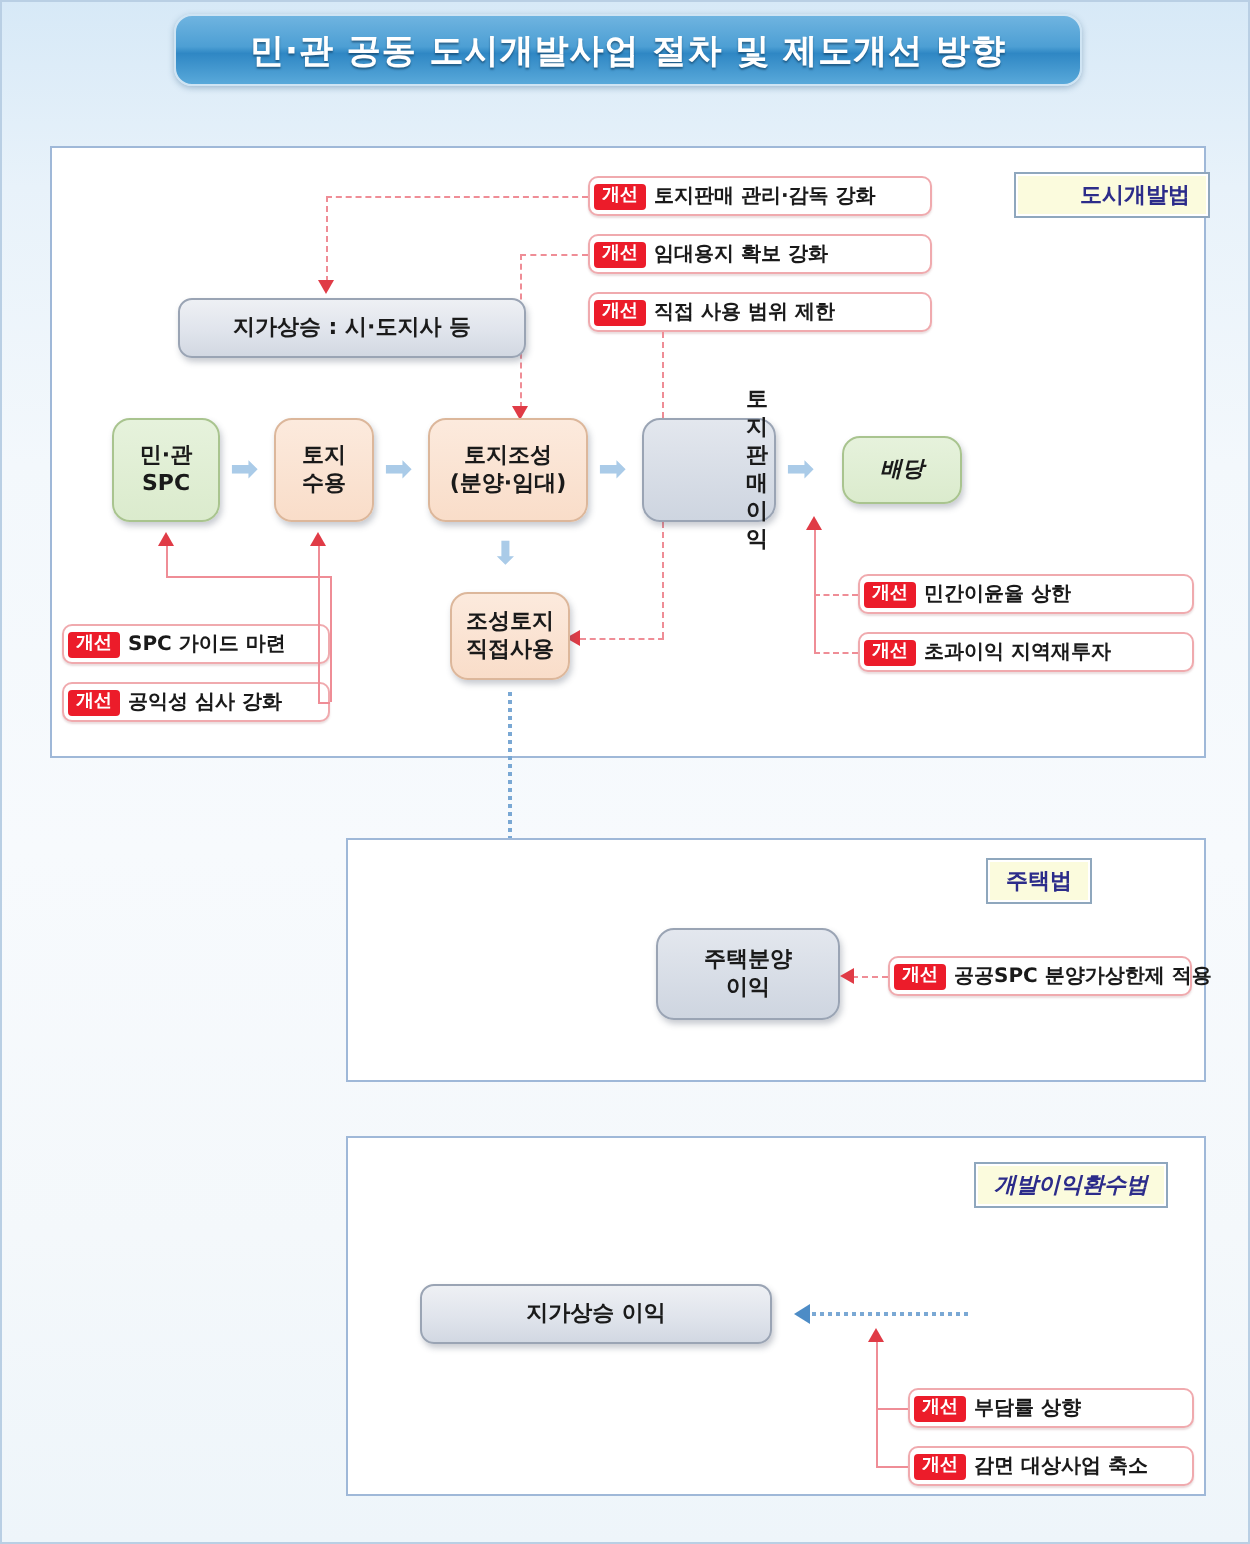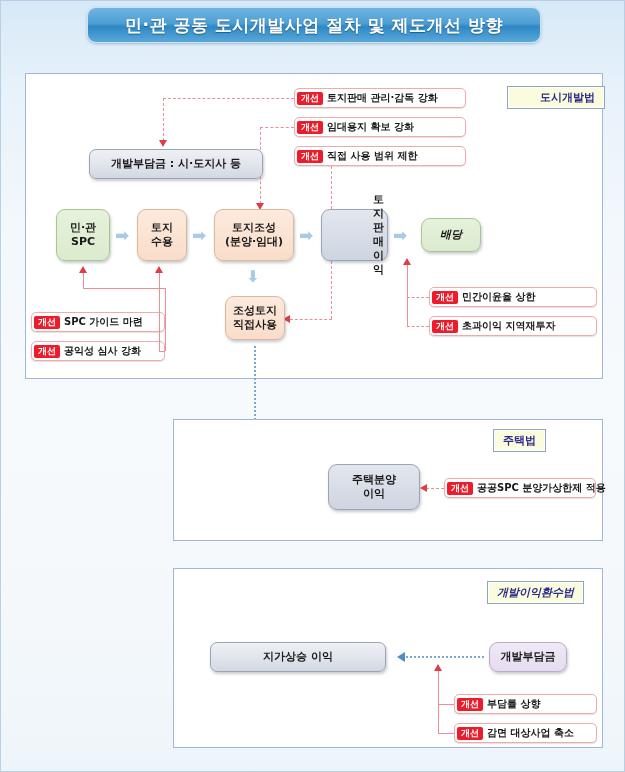--- a/index.html
+++ b/index.html
@@ -132,21 +132,21 @@
   <div class="arrow down-red" style="left:158px;top:139px;"></div>
 
   <div class="ln rh" style="left:259px;top:126px;width:34px;"></div>
   <div class="ln rv" style="left:259px;top:126px;height:77px;"></div>
   <div class="arrow down-red" style="left:255px;top:202px;"></div>
 
   <div class="ln rv" style="left:330px;top:165px;height:153px;"></div>
   <div class="ln rh" style="left:289px;top:318px;width:42px;"></div>
   <div class="arrow left-red" style="left:282px;top:314px;"></div>
 
-  <div class="pbox flat-gray" style="left:88px;top:148px;width:174px;height:30px;">개발부담금 : 시·도지사 등</div>
+  <div class="pbox flat-gray" style="left:88px;top:148px;width:174px;height:30px;">지가상승 : 시·도지사 등</div>
 
   <div class="pbox green" style="left:55px;top:208px;width:54px;height:52px;">민·관
 SPC</div>
   <div class="fat-arrow" style="left:114px;top:226px;">➡</div>
 
   <div class="pbox peach" style="left:136px;top:208px;width:50px;height:52px;">토지
 수용</div>
   <div class="fat-arrow" style="left:191px;top:226px;">➡</div>
 
   <div class="pbox peach" style="left:213px;top:208px;width:80px;height:52px;">토지조성
@@ -212,21 +212,20 @@
     <span class="imp-txt">공공SPC 분양가상한제 적용</span>
   </div>
   <div class="ln rh" style="left:425px;top:487px;width:18px;"></div>
   <div class="arrow left-red" style="left:419px;top:483px;"></div>
 
   <div class="panel" id="panel-recapture"></div>
   <div class="law-tag" style="left:486px;top:580px;font-style:italic;">개발이익환수법</div>
 
   <div class="pbox flat-gray" style="left:209px;top:641px;width:176px;height:30px;">지가상승 이익</div>
 
-  <div class="pbox lilac" style="left:488px;top:641px;width:78px;height:30px;">개발부담금</div>
 
   <div class="ln bh" style="left:405px;top:655px;width:78px;"></div>
   <div class="arrow left-blue" style="left:396px;top:651px;"></div>
 
   <div class="imp" style="left:453px;top:693px;width:143px;">
     <span class="badge">개선</span>
     <span class="imp-txt">부담률 상향</span>
   </div>
   <div class="imp" style="left:453px;top:722px;width:143px;">
     <span class="badge">개선</span>

